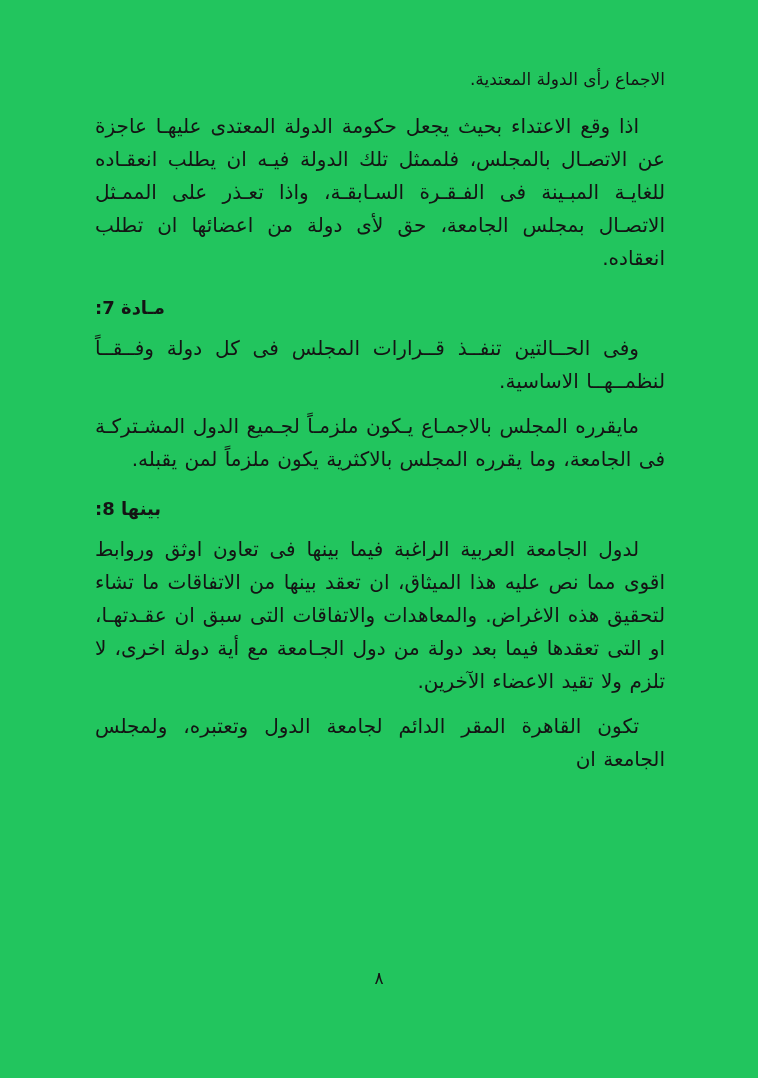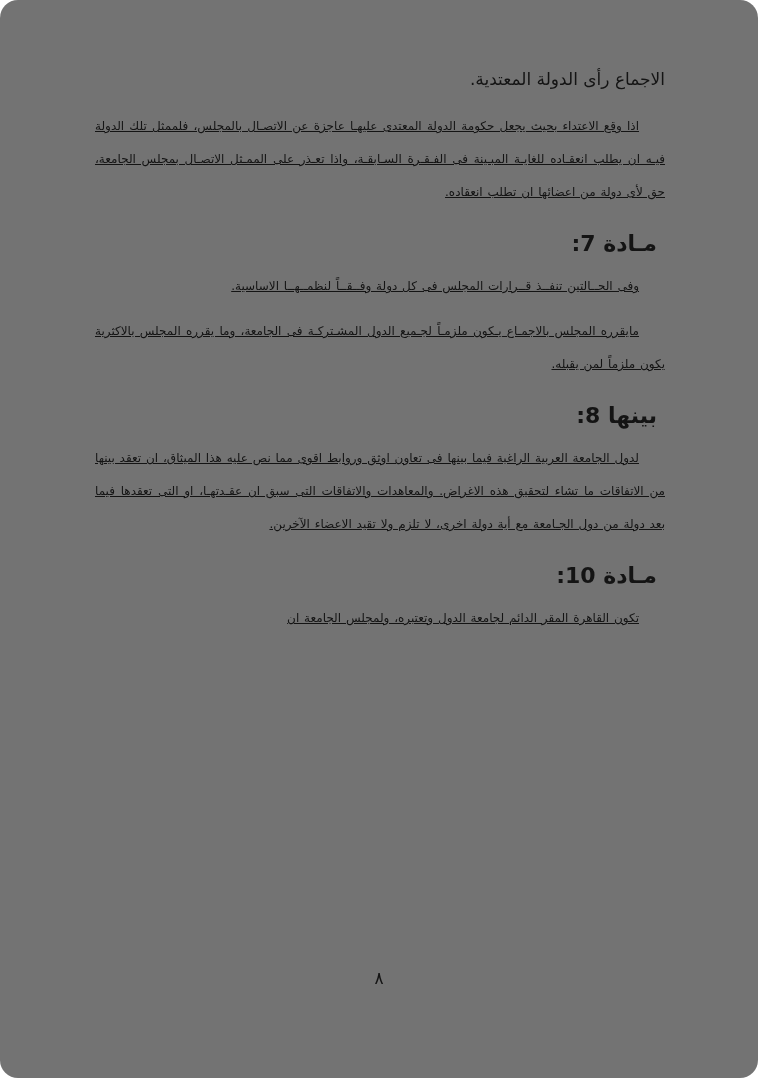--- a/index.html
+++ b/index.html
@@ -1,52 +1,50 @@
 <!DOCTYPE html>
 <html lang="ar"><head>
 <meta charset="utf-8">
 <style>
   * { margin: 0; padding: 0; box-sizing: border-box; }
   html, body { background: #ffffff; }
   .page {
     width: 758px;
     height: 1078px;
-    background: #737373;
+    background: #22c55e;
     position: relative;
     overflow: hidden;
     color: #141414;
     font-family: "DejaVu Sans", sans-serif;
-    border-radius: 18px;
   }
   .content {
     position: absolute;
     top: 64px;
     right: 93px;
     left: 95px;
     direction: rtl;
   }
   .lead-line {
     font-size: 17px;
     line-height: 30px;
     text-align: right;
     margin-bottom: 16px;
   }
   .para {
-    font-size: 12px;
+    font-size: 20px;
     line-height: 33px;
     text-align: justify;
     word-spacing: 1px;
     margin-bottom: 12px;
-    text-decoration: underline;
   }
   .indent { text-indent: 26px; }
   .article-heading {
-    font-size: 22px;
+    font-size: 18px;
     font-weight: bold;
-    text-align: right;
+    text-align: left;
     margin: 22px 8px 14px 0;
   }
   .page-number {
     position: absolute;
     bottom: 90px;
     left: 0;
     right: 0;
     text-align: center;
     font-size: 17px;
     color: #141414;
@@ -67,20 +65,19 @@
     <p class="para indent">وفى الحــالتين تنفــذ قــرارات المجلس فى كل دولة وفــقــاً لنظمــهــا الاساسية.</p>
 
     <p class="para indent">مايقرره المجلس بالاجمـاع يـكون ملزمـاً لجـميع الدول المشـتركـة فى الجامعة، وما يقرره المجلس بالاكثرية يكون ملزماً لمن يقبله.</p>
 
     <h3 class="article-heading">بينها 8:</h3>
 
 
 
     <p class="para indent">لدول الجامعة العربية الراغبة فيما بينها فى تعاون اوثق وروابط اقوى مما نص عليه هذا الميثاق، ان تعقد بينها من الاتفاقات ما تشاء لتحقيق هذه الاغراض. والمعاهدات والاتفاقات التى سبق ان عقـدتهـا، او التى تعقدها فيما بعد دولة من دول الجـامعة مع أية دولة اخرى، لا تلزم ولا تقيد الاعضاء الآخرين.</p>
 
-    <h3 class="article-heading">مـادة 10:</h3>
 
     <p class="para indent">تكون القاهرة المقر الدائم لجامعة الدول وتعتبره، ولمجلس الجامعة ان</p>
 
   </div>
 
   <div class="page-number">٨</div>
 </div>
 
 </body></html>

